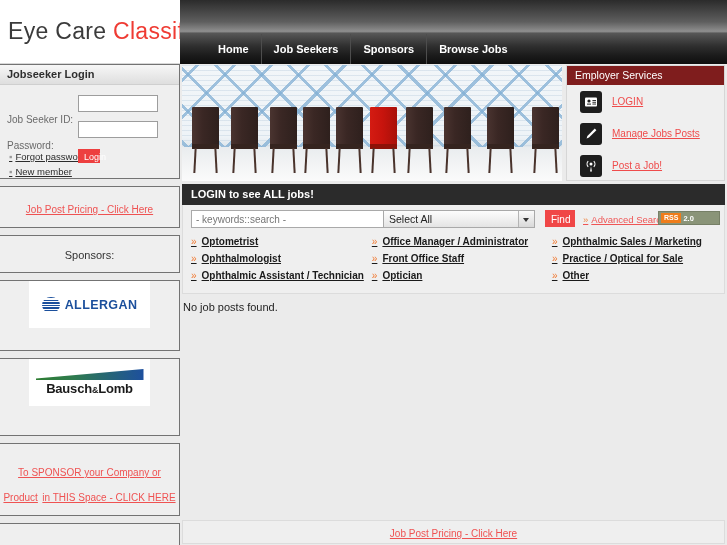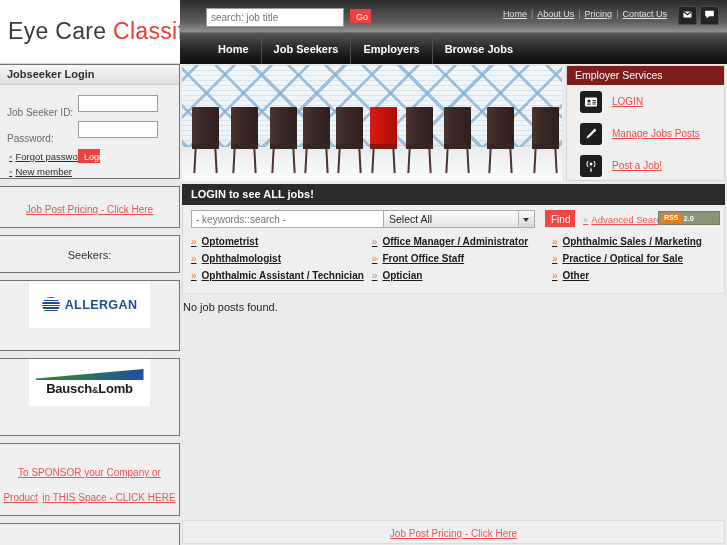--- a/index.html
+++ b/index.html
@@ -145,21 +145,21 @@
     line-height: 19px;
     padding-left: 7px;
   }
   #login-panel { width: 180px; height: 115px; border-left: none; }
   .field-row {
     position: relative;
     height: 26px;
   }
   .field-label {
     position: absolute;
-    left: 7px; top: 14px;
+    left: 7px; top: 21px;
     font-size: 10px;
     color: #6a6a6a;
   }
   .field-input {
     position: absolute;
     left: 78px; top: 2px;
     width: 72px; height: 13px;
     border: 1px solid #9d9d9d;
     background: #fff;
     font-size: 10px;
@@ -536,43 +536,23 @@
 
     <div id="logo-box">
       <div id="logo-text">
         <span class="eyecare">Eye Care</span>
         <span class="classifieds">Classifieds</span>
       </div>
     </div>
 
     <div id="header-right">
 
-      <div id="topbar">
-        <input id="search-input" type="text" placeholder="search: job title" style="">
-        <button id="go-button">Go</button>
-
-        <div id="top-links">
-          <a>Home</a><span class="sep">|</span><a>About Us</a><span class="sep">|</span><a>Pricing</a><span class="sep">|</span><a>Contact Us</a>
-        </div>
-
-        <div class="hdr-icon" id="icon-mail">
-          <svg width="11" height="11" viewBox="0 0 11 11">
-              <path d="M1.5 2.5h8v6h-8z" fill="#fff"></path>
-              <path d="M1.5 2.5l4 3.2 4-3.2" fill="none" stroke="#1e1e1e" stroke-width="1.2"></path>
-            </svg>
-        </div>
-        <div class="hdr-icon" id="icon-chat">
-          <svg width="11" height="11" viewBox="0 0 11 11">
-              <path d="M1.2 1.8h8.6v5.4H5.2L2.6 9.4V7.2H1.2z" fill="#fff"></path>
-            </svg>
-        </div>
-      </div>
 
       <div id="mainnav">
-        <a>Home</a><a>Job Seekers</a><a>Employers</a><a>Browse Jobs</a>
+        <a>Home</a><a>Job Seekers</a><a>Sponsors</a><a>Browse Jobs</a>
       </div>
 
     </div>
   </div>
 
   <div id="sidebar">
 
     <div class="panel" id="login-panel">
       <div class="panel-hd">Jobseeker Login</div>
 
@@ -592,21 +572,21 @@
           <button id="login-button">Login</button>
         </div>
       </div>
     </div>
 
     <div class="panel" id="pricing-panel">
       <a>Job Post Pricing - Click Here</a>
     </div>
 
     <div class="panel" id="sponsors-panel">
-      <span>Seekers:</span>
+      <span>Sponsors:</span>
     </div>
 
     <div class="panel sponsor-panel">
       <div class="sponsor-card">
         <div class="allergan-wrap">
           <div class="allergan-mark"></div>
           <div class="allergan-text">ALLERGAN</div>
         </div>
       </div>
     </div>

